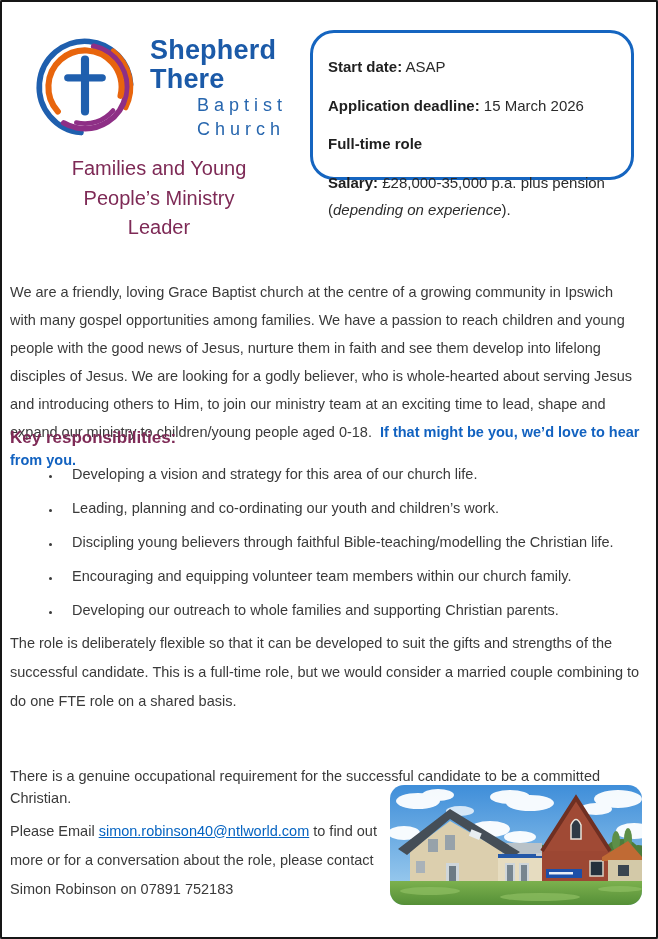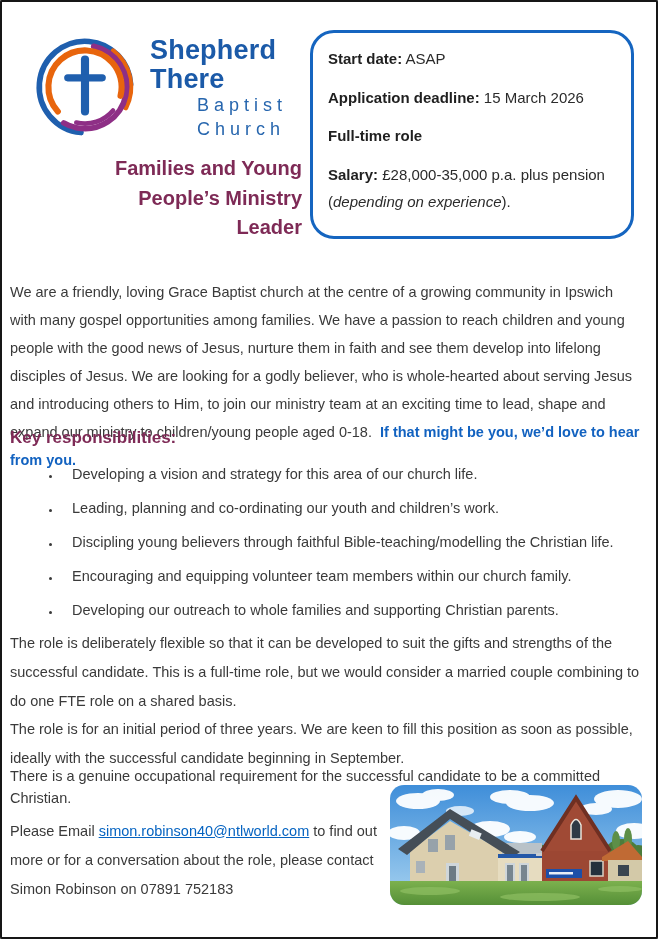--- a/index.html
+++ b/index.html
@@ -7,26 +7,26 @@
     position:relative; width:658px; height:939px; box-sizing:border-box;
     margin:0 auto; background:#ffffff; border:2px solid #161616; border-radius:2px;
     font-family:"Liberation Sans", sans-serif; overflow:hidden; color:#3a3a3a;
   }
   
   .logo-wrap{position:absolute; left:22px; top:24px; width:122px; height:122px;}
   .brand{position:absolute; left:148px; top:34px; line-height:1;}
   .brand-main{font-weight:bold; color:#1b5aa8; font-size:27px; line-height:1.08; letter-spacing:.2px;}
   .brand-sub{color:#2766ae; font-size:18px; letter-spacing:5px; line-height:1.3; font-weight:400;margin-left:47px;}
   .job-title{
-    position:absolute; left:14px; top:152px; width:286px; text-align:right;
-    color:#7e2a56; font-weight:bold; font-size:20px; line-height:1.48;
+    position:absolute; left:14px; top:152px; width:286px; text-align:center;
+    color:#7e2a56; font-weight:normal; font-size:20px; line-height:1.48;
   }
   .infobox{
-    position:absolute; left:308px; top:28px; width:324px; height:209px; box-sizing:border-box;
-    border:3px solid #1565c0; border-radius:24px; padding:13px 16px 0 15px;
+    position:absolute; left:308px; top:28px; width:324px; height:150px; box-sizing:border-box;
+    border:3px solid #1565c0; border-radius:24px; padding:21px 16px 0 15px;
     font-size:15px; color:#262626;
   }
   .infobox p{margin:0 0 12px; line-height:1.78;}
   .ib-label{font-weight:bold; color:#1f1f1f;}
   .ib-value{color:#2b2b2b;}
   .ib-value::before{content:" ";}
   .ital{font-style:italic;}
   
   .blk{position:absolute; left:8px; width:630px; font-size:14.5px; color:#3a3a3a;}
   .intro{top:261px; line-height:28px;}
@@ -105,21 +105,20 @@
   <div class="blk resp-head">Key responsibilities:</div>
   <ul class="blk resp-list">
     <li>Developing a vision and strategy for this area of our church life.</li>
     <li>Leading, planning and co-ordinating our youth and children’s work.</li>
     <li>Discipling young believers through faithful Bible-teaching/modelling the Christian life.</li>
     <li>Encouraging and equipping volunteer team members within our church family.</li>
     <li>Developing our outreach to whole families and supporting Christian parents.</li>
   </ul>
 
   <p class="blk para1">The role is deliberately flexible so that it can be developed to suit the gifts and strengths of the successful candidate. This is a full-time role, but we would consider a married couple combining to do one FTE role on a shared basis.</p>
-  <p class="blk para2">The role is for an initial period of three years. We are keen to fill this position as soon as possible, ideally with the successful candidate beginning in September.</p>
   <p class="blk para3">There is a genuine occupational requirement for the successful candidate to be a committed Christian.</p>
 
   <p class="blk contact">
     <span>Please Email </span><a class="email-link" href="#">simon.robinson40@ntlworld.com</a><span> to find out more or for a conversation about the role, please contact Simon Robinson on 07891 752183</span>
   </p>
 
   <div class="photo">
     <svg width="252" height="120" viewBox="0 0 252 120">
       <defs>
         <linearGradient id="sky" x1="0" y1="0" x2="0" y2="1">

